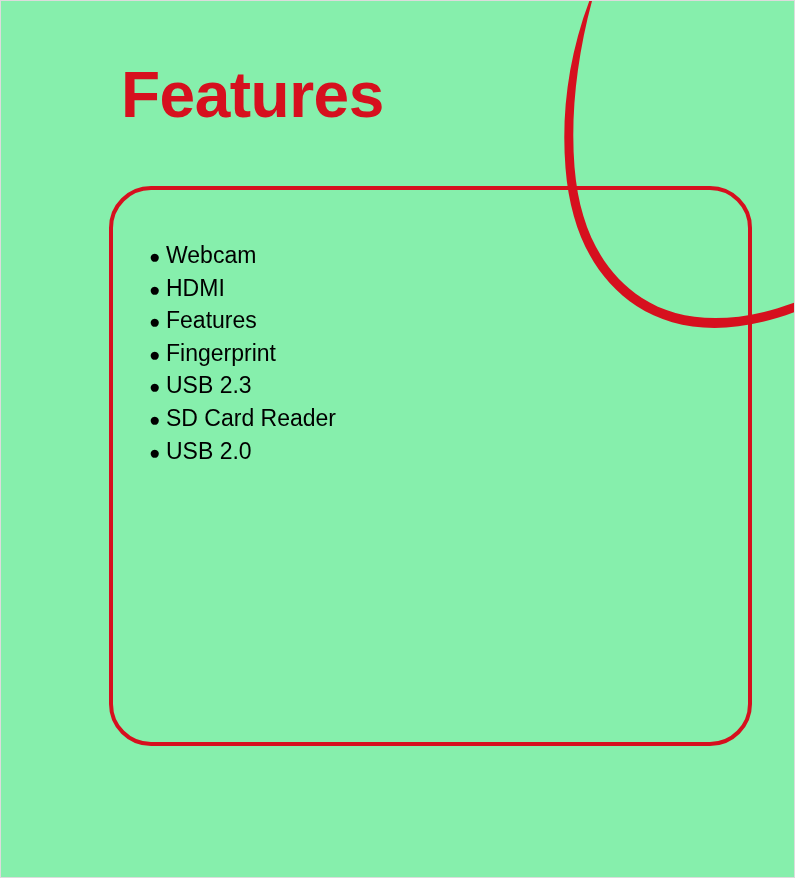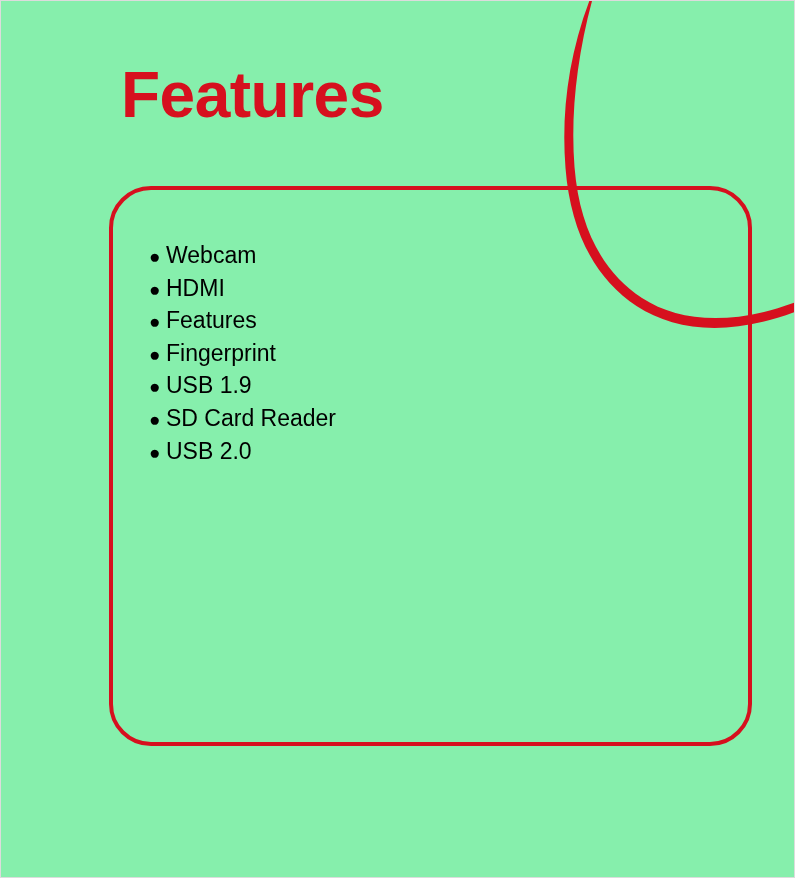--- a/index.html
+++ b/index.html
@@ -124,21 +124,21 @@
       <li>
         <span class="bullet">●</span><span class="item-label">HDMI</span>
       </li>
       <li>
         <span class="bullet">●</span><span class="item-label">Features</span>
       </li>
       <li>
         <span class="bullet">●</span><span class="item-label">Fingerprint</span>
       </li>
       <li>
-        <span class="bullet">●</span><span class="item-label">USB 1.9</span>
+        <span class="bullet">●</span><span class="item-label">USB 2.3</span>
       </li>
       <li>
         <span class="bullet">●</span><span class="item-label">SD Card Reader</span>
       </li>
       <li>
         <span class="bullet">●</span><span class="item-label">USB 2.0</span>
       </li>
     </ul>
   </div>
 

